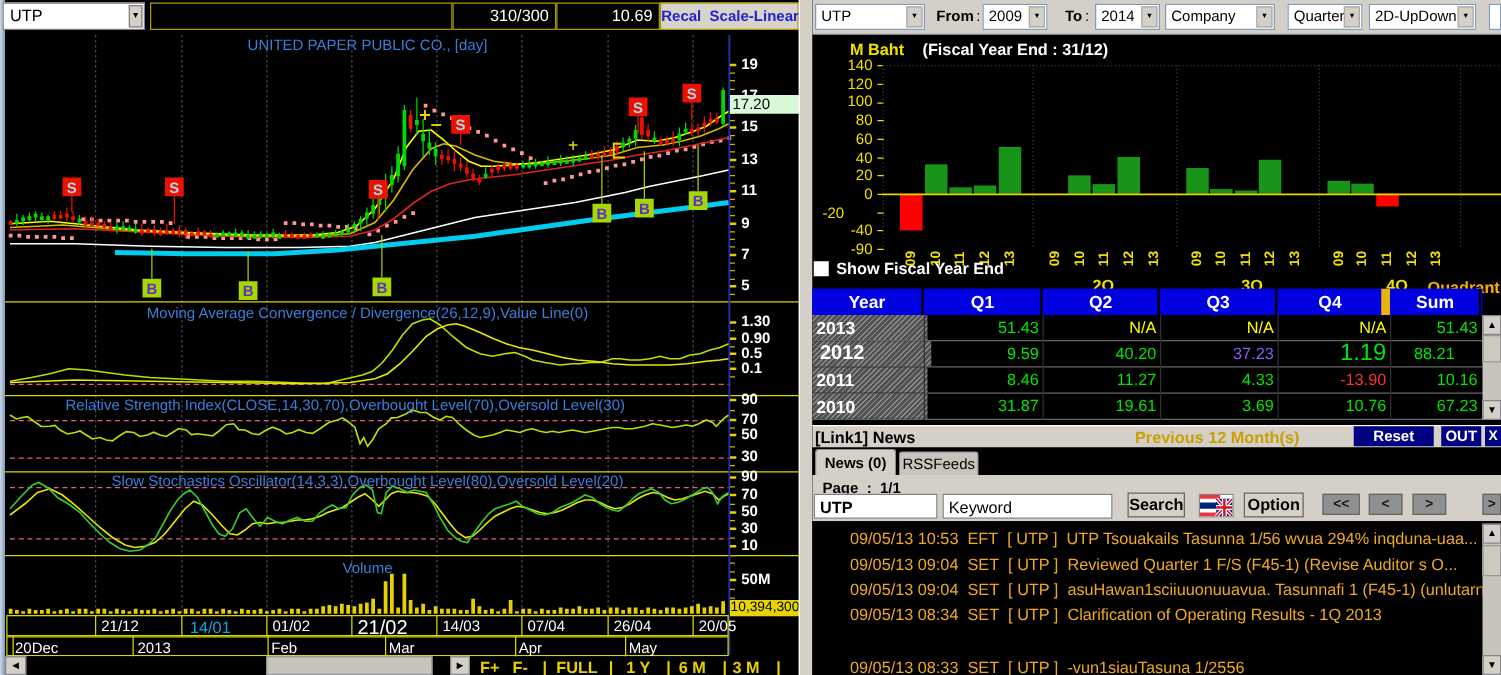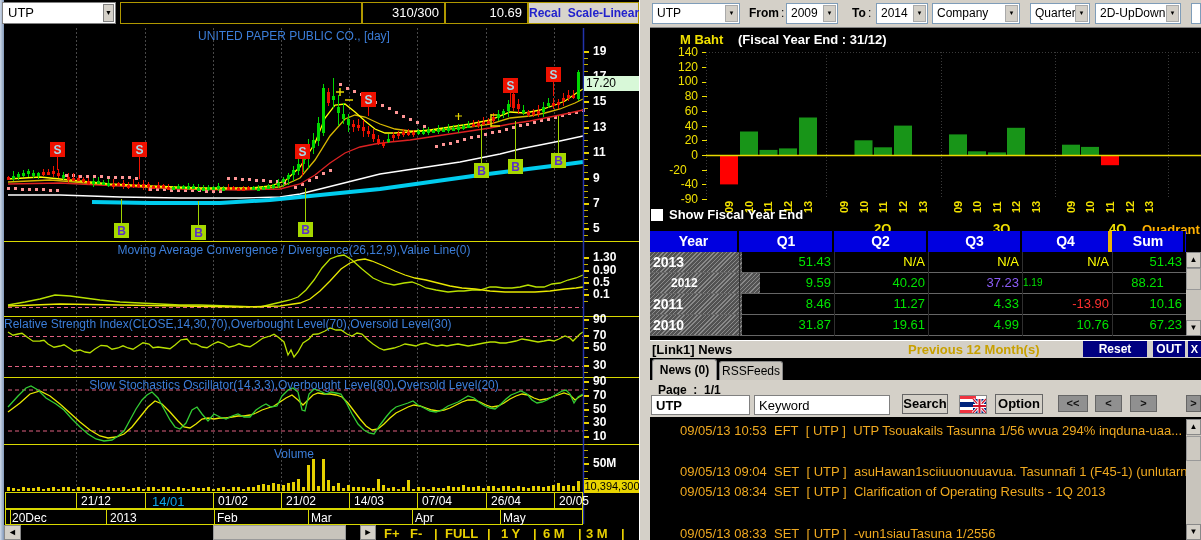--- a/index.html
+++ b/index.html
@@ -502,21 +502,21 @@
 <line x1="558.5" y1="153" x2="558.5" y2="116" stroke="#9ed300" stroke-width="1"></line>
     <rect x="551" y="153" width="15" height="15" fill="#a6d800"></rect>
     <text x="558.5" y="165" fill="#5c30c8" font-size="12" font-weight="bold" text-anchor="middle">B</text>
 <path d="M336 92 h8 M340 88 v8" stroke="#e8d800" stroke-width="1.5" fill="none"></path>
 <path d="M345 100 h8" stroke="#e8d800" stroke-width="1.5" fill="none"></path>
 <path d="M491 114 v13 M491 126 h9 M491 115 h6" stroke="#e8d800" stroke-width="1.5" fill="none"></path>
 <path d="M455 116 h7 M458.5 113 v7" stroke="#e8d800" stroke-width="1.2" fill="none"></path>
 <line x1="583.5" y1="28" x2="583.5" y2="524" stroke="#2233aa" stroke-width="1.5"></line>
 </svg>
 <div style="position:absolute;left:4px;top:243px;width:580px;text-align:center;font-size:12px;color:#3b7dd8;z-index:5">Moving Average Convergence / Divergence(26,12,9),Value Line(0)</div>
-<div style="position:absolute;left:4px;top:317px;width:496px;text-align:left;font-size:12px;color:#3b7dd8;z-index:5">Relative Strength Index(CLOSE,14,30,70),Overbought Level(70),Oversold Level(30)</div>
+<div style="position:absolute;left:4px;top:317px;width:496px;text-align:right;font-size:12px;color:#3b7dd8;z-index:5">Relative Strength Index(CLOSE,14,30,70),Overbought Level(70),Oversold Level(30)</div>
 <div style="position:absolute;left:4px;top:378px;width:580px;text-align:center;font-size:12px;color:#3b7dd8;z-index:5">Slow Stochastics Oscillator(14,3,3),Overbought Level(80),Oversold Level(20)</div>
 <div style="position:absolute;left:4px;top:447px;width:580px;text-align:center;font-size:12px;color:#3b7dd8;z-index:5">Volume</div>
 <div style="position:absolute;left:584px;top:51px;width:5px;height:2px;background:#e8d000"></div>
 <div style="position:absolute;left:593px;top:44px;width:40px;font-size:12px;color:#fff;font-weight:bold">19</div>
 <div style="position:absolute;left:584px;top:76px;width:5px;height:2px;background:#e8d000"></div>
 <div style="position:absolute;left:593px;top:69px;width:40px;font-size:12px;color:#fff;font-weight:bold">17</div>
 <div style="position:absolute;left:584px;top:101px;width:5px;height:2px;background:#e8d000"></div>
 <div style="position:absolute;left:593px;top:94px;width:40px;font-size:12px;color:#fff;font-weight:bold">15</div>
 <div style="position:absolute;left:584px;top:127px;width:5px;height:2px;background:#e8d000"></div>
 <div style="position:absolute;left:593px;top:120px;width:40px;font-size:12px;color:#fff;font-weight:bold">13</div>
@@ -603,21 +603,21 @@
 <div style="position:absolute;left:145px;top:492px;width:1px;height:17px;background:#d8d800;z-index:5"></div>
 <div style="position:absolute;left:213px;top:492px;width:1px;height:17px;background:#d8d800;z-index:5"></div>
 <div style="position:absolute;left:281px;top:492px;width:1px;height:17px;background:#d8d800;z-index:5"></div>
 <div style="position:absolute;left:349px;top:492px;width:1px;height:17px;background:#d8d800;z-index:5"></div>
 <div style="position:absolute;left:417px;top:492px;width:1px;height:17px;background:#d8d800;z-index:5"></div>
 <div style="position:absolute;left:486px;top:492px;width:1px;height:17px;background:#d8d800;z-index:5"></div>
 <div style="position:absolute;left:554px;top:492px;width:1px;height:17px;background:#d8d800;z-index:5"></div>
 <div style="position:absolute;left:81px;top:494px;font-size:12px;color:#fff;z-index:6">21/12</div>
 <div style="position:absolute;left:152px;top:494px;font-size:13px;color:#0ea5e9;z-index:6">14/01</div>
 <div style="position:absolute;left:218px;top:494px;font-size:12px;color:#fff;z-index:6">01/02</div>
-<div style="position:absolute;left:286px;top:494px;font-size:12px;color:#fff;z-index:6">21/02</div>
+<div style="position:absolute;left:286px;top:494px;font-size:16px;color:#fff;z-index:6">21/02</div>
 <div style="position:absolute;left:354px;top:494px;font-size:12px;color:#fff;z-index:6">14/03</div>
 <div style="position:absolute;left:422px;top:494px;font-size:12px;color:#fff;z-index:6">07/04</div>
 <div style="position:absolute;left:491px;top:494px;font-size:12px;color:#fff;z-index:6">26/04</div>
 <div style="position:absolute;left:559px;top:494px;font-size:12px;color:#fff;z-index:6">20/05</div>
 <div style="position:absolute;left:5px;top:509px;width:578px;height:16px;border:1px solid #d8d800;box-sizing:border-box;background:#000;z-index:4"></div>
 <div style="position:absolute;left:10px;top:509px;width:1px;height:16px;background:#d8d800;z-index:5"></div>
 <div style="position:absolute;left:106px;top:509px;width:1px;height:16px;background:#d8d800;z-index:5"></div>
 <div style="position:absolute;left:214px;top:509px;width:1px;height:16px;background:#d8d800;z-index:5"></div>
 <div style="position:absolute;left:308px;top:509px;width:1px;height:16px;background:#d8d800;z-index:5"></div>
 <div style="position:absolute;left:412px;top:509px;width:1px;height:16px;background:#d8d800;z-index:5"></div>
@@ -681,21 +681,21 @@
     <div style="position:absolute;left:8px;top:89px;width:40px;text-align:right;font-size:12px;color:#f0e000">80</div>
     <div style="position:absolute;left:52px;top:96px;width:5px;height:1px;background:#f0e000"></div>
     <div style="position:absolute;left:8px;top:104px;width:40px;text-align:right;font-size:12px;color:#f0e000">60</div>
     <div style="position:absolute;left:52px;top:111px;width:5px;height:1px;background:#f0e000"></div>
     <div style="position:absolute;left:8px;top:119px;width:40px;text-align:right;font-size:12px;color:#f0e000">40</div>
     <div style="position:absolute;left:52px;top:126px;width:5px;height:1px;background:#f0e000"></div>
     <div style="position:absolute;left:8px;top:133px;width:40px;text-align:right;font-size:12px;color:#f0e000">20</div>
     <div style="position:absolute;left:52px;top:140px;width:5px;height:1px;background:#f0e000"></div>
     <div style="position:absolute;left:8px;top:148px;width:40px;text-align:right;font-size:12px;color:#f0e000">0</div>
     <div style="position:absolute;left:52px;top:155px;width:5px;height:1px;background:#f0e000"></div>
-    <div style="position:absolute;left:8px;top:163px;width:40px;text-align:center;font-size:12px;color:#f0e000">-20</div>
+    <div style="position:absolute;left:8px;top:163px;width:40px;text-align:left;font-size:12px;color:#f0e000">-20</div>
     <div style="position:absolute;left:52px;top:170px;width:5px;height:1px;background:#f0e000"></div>
     <div style="position:absolute;left:8px;top:177px;width:40px;text-align:right;font-size:12px;color:#f0e000">-40</div>
     <div style="position:absolute;left:52px;top:184px;width:5px;height:1px;background:#f0e000"></div>
     <div style="position:absolute;left:8px;top:192px;width:40px;text-align:right;font-size:12px;color:#f0e000">-90</div>
     <div style="position:absolute;left:52px;top:199px;width:5px;height:1px;background:#f0e000"></div>
     <svg style="position:absolute;left:0;top:0" width="551" height="240">
       <line x1="56.5" y1="52" x2="56.5" y2="199" stroke="#3a3a3a" stroke-width="1" stroke-dasharray="1,2"></line>
       <line x1="176.5" y1="52" x2="176.5" y2="199" stroke="#3a3a3a" stroke-width="1" stroke-dasharray="1,2"></line>
       <line x1="291.5" y1="52" x2="291.5" y2="199" stroke="#3a3a3a" stroke-width="1" stroke-dasharray="1,2"></line>
       <line x1="405.5" y1="52" x2="405.5" y2="199" stroke="#3a3a3a" stroke-width="1" stroke-dasharray="1,2"></line>
@@ -742,48 +742,48 @@
     <div style="position:absolute;left:343px;top:221px;font-size:13px;font-weight:bold;color:#f0e000">3Q</div>
     <div style="position:absolute;left:459px;top:221px;font-size:13px;font-weight:bold;color:#f0e000">4Q</div>
     <div style="position:absolute;left:492px;top:222px;font-size:13px;font-weight:bold;color:#ffb000">Quadrant</div>
     <div style="position:absolute;left:1px;top:209px;width:12px;height:12px;background:#fff"></div>
     <div style="position:absolute;left:19px;top:207px;font-size:13px;font-weight:bold;color:#fff">Show Fiscal Year End</div>
     <div style="position:absolute;left:0px;top:231px;width:536px;height:21px;background:#0000e0"></div>
     <div style="position:absolute;left:0px;top:231px;width:89px;height:21px;background:#0000e0;border-right:2px solid #000;box-sizing:border-box;color:#fff;font-weight:bold;font-size:14px;text-align:center;line-height:21px">Year</div>
     <div style="position:absolute;left:90px;top:231px;width:94px;height:21px;background:#0000e0;border-right:2px solid #000;box-sizing:border-box;color:#fff;font-weight:bold;font-size:14px;text-align:center;line-height:21px">Q1</div>
     <div style="position:absolute;left:185px;top:231px;width:93px;height:21px;background:#0000e0;border-right:2px solid #000;box-sizing:border-box;color:#fff;font-weight:bold;font-size:14px;text-align:center;line-height:21px">Q2</div>
     <div style="position:absolute;left:279px;top:231px;width:93px;height:21px;background:#0000e0;border-right:2px solid #000;box-sizing:border-box;color:#fff;font-weight:bold;font-size:14px;text-align:center;line-height:21px">Q3</div>
-    <div style="position:absolute;left:373px;top:231px;width:89px;height:21px;background:#0000e0;border-right:4px solid #eab308;box-sizing:border-box;color:#fff;font-weight:bold;font-size:14px;text-align:center;line-height:21px">Q4</div>
+    <div style="position:absolute;left:373px;top:231px;width:89px;height:21px;background:#0000e0;border-right:7px solid #eab308;box-sizing:border-box;color:#fff;font-weight:bold;font-size:14px;text-align:center;line-height:21px">Q4</div>
     <div style="position:absolute;left:463px;top:231px;width:72px;height:21px;background:#0000e0;border-right:2px solid #000;box-sizing:border-box;color:#fff;font-weight:bold;font-size:14px;text-align:center;line-height:21px">Sum</div>
     <div style="position:absolute;left:0px;top:252px;width:536px;height:21px;border-bottom:1px solid #666;box-sizing:border-box"></div>
     <div style="position:absolute;left:0px;top:252px;width:89px;height:20px;background:repeating-linear-gradient(135deg,#8a8a8a 0 1px,#525252 1px 3px);color:#fff;font-weight:bold;font-size:14px;line-height:20px;padding-left:3px">2013</div>
     <div style="position:absolute;left:90px;top:252px;width:91px;height:20px;color:#00e400;font-size:13px;text-align:right;line-height:20px">51.43</div>
     <div style="position:absolute;left:185px;top:252px;width:90px;height:20px;color:#ffff00;font-size:13px;text-align:right;line-height:20px">N/A</div>
     <div style="position:absolute;left:279px;top:252px;width:90px;height:20px;color:#ffff00;font-size:13px;text-align:right;line-height:20px">N/A</div>
     <div style="position:absolute;left:373px;top:252px;width:86px;height:20px;color:#ffff00;font-size:13px;text-align:right;line-height:20px">N/A</div>
     <div style="position:absolute;left:463px;top:252px;width:69px;height:20px;color:#00e400;font-size:13px;text-align:right;line-height:20px">51.43</div>
     <div style="position:absolute;left:0px;top:273px;width:536px;height:21px;border-bottom:1px solid #666;box-sizing:border-box"></div>
-    <div style="position:absolute;left:0px;top:273px;width:89px;height:20px;background:repeating-linear-gradient(135deg,#8a8a8a 0 1px,#525252 1px 3px);color:#fff;font-weight:bold;font-size:12px;line-height:20px;padding-left:21px">2012</div>
+    <div style="position:absolute;left:0px;top:273px;width:89px;height:20px;background:repeating-linear-gradient(135deg,#8a8a8a 0 1px,#525252 1px 3px);color:#fff;font-weight:bold;font-size:16px;line-height:20px;padding-left:6px">2012</div>
     <div style="position:absolute;left:90px;top:273px;width:91px;height:20px;color:#00e400;font-size:13px;text-align:right;line-height:20px">9.59</div>
     <div style="position:absolute;left:185px;top:273px;width:90px;height:20px;color:#00e400;font-size:13px;text-align:right;line-height:20px">40.20</div>
     <div style="position:absolute;left:279px;top:273px;width:90px;height:20px;color:#8b5cf6;font-size:13px;text-align:right;line-height:20px">37.23</div>
-    <div style="position:absolute;left:373px;top:273px;width:86px;height:20px;color:#00e400;font-size:10px;line-height:20px">1.19</div>
+    <div style="position:absolute;left:373px;top:273px;width:86px;height:20px;color:#00e400;font-size:19px;text-align:right;line-height:20px">1.19</div>
     <div style="position:absolute;left:463px;top:273px;width:69px;height:20px;color:#00e400;font-size:13px;text-align:center;line-height:20px">88.21</div>
     <div style="position:absolute;left:0px;top:294px;width:536px;height:21px;border-bottom:1px solid #666;box-sizing:border-box"></div>
     <div style="position:absolute;left:0px;top:294px;width:89px;height:20px;background:repeating-linear-gradient(135deg,#8a8a8a 0 1px,#525252 1px 3px);color:#fff;font-weight:bold;font-size:14px;line-height:20px;padding-left:3px">2011</div>
     <div style="position:absolute;left:90px;top:294px;width:91px;height:20px;color:#00e400;font-size:13px;text-align:right;line-height:20px">8.46</div>
     <div style="position:absolute;left:185px;top:294px;width:90px;height:20px;color:#00e400;font-size:13px;text-align:right;line-height:20px">11.27</div>
     <div style="position:absolute;left:279px;top:294px;width:90px;height:20px;color:#00e400;font-size:13px;text-align:right;line-height:20px">4.33</div>
     <div style="position:absolute;left:373px;top:294px;width:86px;height:20px;color:#ff3030;font-size:13px;text-align:right;line-height:20px">-13.90</div>
     <div style="position:absolute;left:463px;top:294px;width:69px;height:20px;color:#00e400;font-size:13px;text-align:right;line-height:20px">10.16</div>
     <div style="position:absolute;left:0px;top:315px;width:536px;height:21px;border-bottom:1px solid #666;box-sizing:border-box"></div>
     <div style="position:absolute;left:0px;top:315px;width:89px;height:20px;background:repeating-linear-gradient(135deg,#8a8a8a 0 1px,#525252 1px 3px);color:#fff;font-weight:bold;font-size:14px;line-height:20px;padding-left:3px">2010</div>
     <div style="position:absolute;left:90px;top:315px;width:91px;height:20px;color:#00e400;font-size:13px;text-align:right;line-height:20px">31.87</div>
     <div style="position:absolute;left:185px;top:315px;width:90px;height:20px;color:#00e400;font-size:13px;text-align:right;line-height:20px">19.61</div>
-    <div style="position:absolute;left:279px;top:315px;width:90px;height:20px;color:#00e400;font-size:13px;text-align:right;line-height:20px">4.99</div>
+    <div style="position:absolute;left:279px;top:315px;width:90px;height:20px;color:#00e400;font-size:13px;text-align:right;line-height:20px">3.69</div>
     <div style="position:absolute;left:373px;top:315px;width:86px;height:20px;color:#00e400;font-size:13px;text-align:right;line-height:20px">10.76</div>
     <div style="position:absolute;left:463px;top:315px;width:69px;height:20px;color:#00e400;font-size:13px;text-align:right;line-height:20px">67.23</div>
     <div style="position:absolute;left:89px;top:252px;width:1px;height:84px;background:#2f2f2f"></div>
     <div style="position:absolute;left:184px;top:252px;width:1px;height:84px;background:#2f2f2f"></div>
     <div style="position:absolute;left:278px;top:252px;width:1px;height:84px;background:#2f2f2f"></div>
     <div style="position:absolute;left:372px;top:252px;width:1px;height:84px;background:#2f2f2f"></div>
     <div style="position:absolute;left:462px;top:252px;width:1px;height:84px;background:#2f2f2f"></div>
     <div style="position:absolute;left:536px;top:252px;width:15px;height:84px;background:#c8c4bc"></div>
     <div style="position:absolute;left:536px;top:252px;width:15px;height:16px;background:#d4d0c8;border:1px solid #888;box-sizing:border-box;text-align:center;font-size:8px;line-height:14px;color:#000">▲</div>
     <div style="position:absolute;left:536px;top:320px;width:15px;height:16px;background:#d4d0c8;border:1px solid #888;box-sizing:border-box;text-align:center;font-size:8px;line-height:14px;color:#000">▼</div>
@@ -812,19 +812,20 @@
         <path d="M19.5 3 V17 M13 10 H26" stroke="#fff" stroke-width="4"></path>
         <path d="M19.5 3 V17 M13 10 H26" stroke="#cf142b" stroke-width="2"></path>
       </svg></div>
     <div style="position:absolute;left:345px;top:394px;width:48px;height:20px;background:#d4d0c8;border:1px solid #666;box-sizing:border-box;font-size:13px;font-weight:bold;color:#000;text-align:center;line-height:18px">Option</div>
     <div style="position:absolute;left:408px;top:395px;width:30px;height:17px;background:#909090;border:1px solid #666;box-sizing:border-box;font-size:11px;font-weight:bold;color:#111;text-align:center;line-height:15px">&lt;&lt;</div>
     <div style="position:absolute;left:445px;top:395px;width:27px;height:17px;background:#909090;border:1px solid #666;box-sizing:border-box;font-size:11px;font-weight:bold;color:#111;text-align:center;line-height:15px">&lt;</div>
     <div style="position:absolute;left:480px;top:395px;width:27px;height:17px;background:#909090;border:1px solid #666;box-sizing:border-box;font-size:11px;font-weight:bold;color:#111;text-align:center;line-height:15px">&gt;</div>
     <div style="position:absolute;left:536px;top:395px;width:15px;height:17px;background:#909090;border:1px solid #666;box-sizing:border-box;font-size:11px;font-weight:bold;color:#111;text-align:center;line-height:15px">&gt;</div>
     <div style="position:absolute;left:0;top:417px;width:551px;height:123px;background:#000"></div>
     <div style="position:absolute;left:30px;top:423px;width:506px;height:20px;font-size:13px;color:#efa920;white-space:nowrap;overflow:hidden">09/05/13 10:53&nbsp;&nbsp;EFT&nbsp;&nbsp;[ UTP ]&nbsp;&nbsp;UTP Tsouakails Tasunna 1/56 wvua 294% inqduna-uaa...</div>
+    <div style="position:absolute;left:30px;top:444px;width:506px;height:20px;font-size:13px;color:#efa920;white-space:nowrap;overflow:hidden">09/05/13 09:04&nbsp;&nbsp;SET&nbsp;&nbsp;[ UTP ]&nbsp;&nbsp;Reviewed Quarter 1 F/S (F45-1) (Revise Auditor s O...</div>
     <div style="position:absolute;left:30px;top:464px;width:506px;height:20px;font-size:13px;color:#efa920;white-space:nowrap;overflow:hidden">09/05/13 09:04&nbsp;&nbsp;SET&nbsp;&nbsp;[ UTP ]&nbsp;&nbsp;asuHawan1sciiuuonuuavua. Tasunnafi 1 (F45-1) (unlutarnnuiviu...</div>
     <div style="position:absolute;left:30px;top:484px;width:506px;height:20px;font-size:13px;color:#efa920;white-space:nowrap;overflow:hidden">09/05/13 08:34&nbsp;&nbsp;SET&nbsp;&nbsp;[ UTP ]&nbsp;&nbsp;Clarification of Operating Results - 1Q 2013</div>
     <div style="position:absolute;left:30px;top:526px;width:506px;height:20px;font-size:13px;color:#efa920;white-space:nowrap;overflow:hidden">09/05/13 08:33&nbsp;&nbsp;SET&nbsp;&nbsp;[ UTP ]&nbsp;&nbsp;-vun1siauTasuna 1/2556</div>
     <div style="position:absolute;left:536px;top:419px;width:15px;height:121px;background:#c8c4bc"></div>
     <div style="position:absolute;left:536px;top:419px;width:15px;height:16px;background:#d4d0c8;border:1px solid #888;box-sizing:border-box;text-align:center;font-size:8px;line-height:14px;color:#000">▲</div>
     <div style="position:absolute;left:536px;top:524px;width:15px;height:16px;background:#d4d0c8;border:1px solid #888;box-sizing:border-box;text-align:center;font-size:8px;line-height:14px;color:#000">▼</div>
     <div style="position:absolute;left:536px;top:436px;width:15px;height:25px;background:#cdc9c1;border:1px solid #999;box-sizing:border-box"></div>
   </div>
 </body></html>

